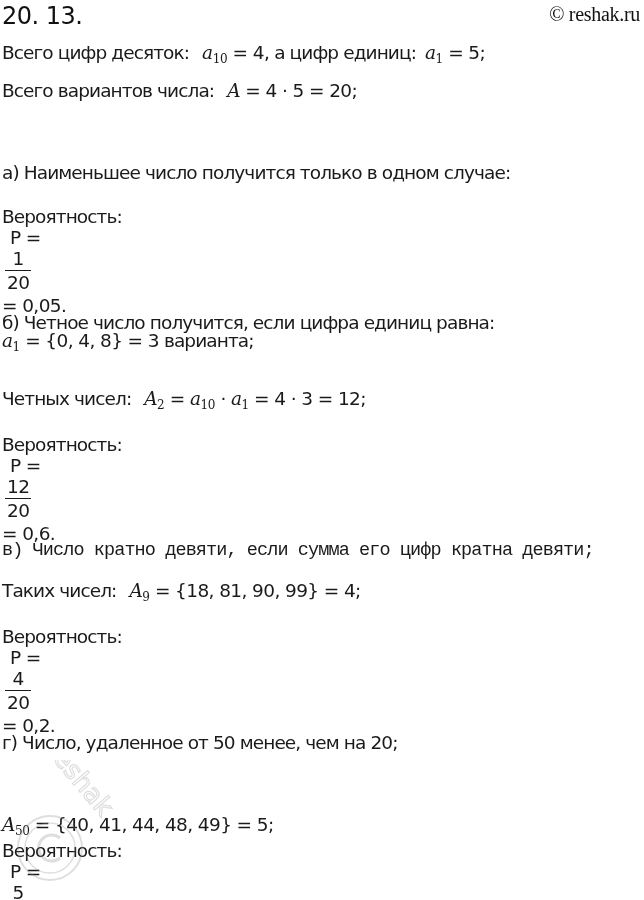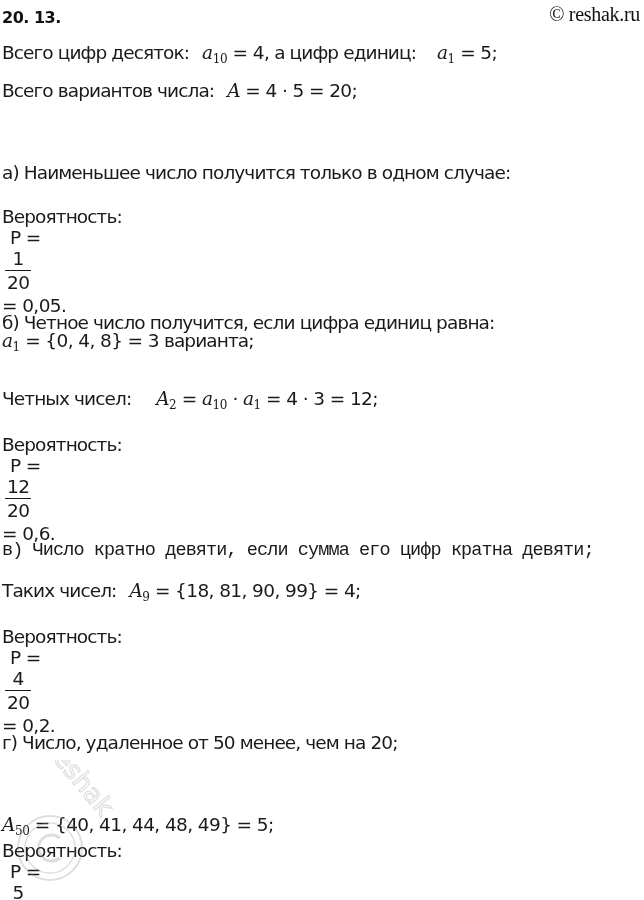--- a/index.html
+++ b/index.html
@@ -9,23 +9,23 @@
     color: #1a1a1a;
   }
   .page { position: absolute; left: 0; top: 0; width: 644px; height: 900px; }
   .line {
     position: absolute; left: 2px; white-space: nowrap;
     font-family: "DejaVu Sans", sans-serif;
     font-size: 18.5px; letter-spacing: -0.9px; color: #1a1a1a;
     transform-origin: left center;
   }
   .title {
-    position: absolute; left: 2px; top: 8px;
-    font-family: "DejaVu Sans", sans-serif; font-weight: bold;
-    font-size: 16px; letter-spacing: -0.5px; color: #111;
+    position: absolute; left: 2px; top: 2px;
+    font-family: "DejaVu Sans", sans-serif; font-weight: normal;
+    font-size: 24px; letter-spacing: -0.5px; color: #111;
   }
   .brand {
     position: absolute; right: 4px; top: 3px;
     font-family: "Liberation Serif", serif; font-size: 20px; color: #111;
     letter-spacing: -0.3px;
   }
   .m { font-family: "DejaVu Serif", serif; font-style: italic; letter-spacing: -0.5px; }
   .n { font-family: "DejaVu Sans", sans-serif; letter-spacing: -0.6px; }
   sub { font-size: 12px; vertical-align: -4px; letter-spacing: -0.3px; font-style: normal; }
   .frac {
@@ -44,21 +44,21 @@
 <body>
 
 <div class="page">
 
   <div class="title">20. 13.</div>
   <div class="brand">© reshak.ru</div>
 
   <div class="line" style="top:42px;">
     <span>Всего цифр десяток:</span>
     <span class="m" style="margin-left:8px;"><span>a</span><sub>10</sub></span><span class="n"> = 4,</span><span> а цифр единиц:</span>
-    <span class="m" style="margin-left:16px;"><span>a</span><sub>1</sub></span><span class="n"> = 5;</span>
+    <span class="m" style="margin-left:4px;"><span>a</span><sub>1</sub></span><span class="n"> = 5;</span>
   </div>
 
   <div class="line" style="top:80px;">
     <span>Всего вариантов числа:</span>
     <span class="m" style="margin-left:8px;">A</span><span class="n"> = 4 · 5 = 20;</span>
   </div>
 
   <div class="line" style="top:162px;">а) Наименьшее число получится только в одном случае:</div>
   <div class="line prob" style="top:206px;">
     <span>Вероятность:</span>
@@ -70,21 +70,21 @@
     </span>
     <span class="n">= 0,05.</span>
   </div>
 
   <div class="line" style="top:312px;">б) Четное число получится, если цифра единиц равна:</div>
   <div class="line" style="top:330px;text-align:center;">
     <span class="m"><span>a</span><sub>1</sub></span><span class="n"> = {0, 4, 8} = 3</span><span> варианта;</span>
   </div>
   <div class="line" style="top:388px;">
     <span>Четных чисел:</span>
-    <span class="m" style="margin-left:20px;"><span>A</span><sub>2</sub></span><span class="n"> = </span><span class="m"><span>a</span><sub>10</sub></span><span class="n"> · </span><span class="m"><span>a</span><sub>1</sub></span><span class="n"> = 4 · 3 = 12;</span>
+    <span class="m" style="margin-left:8px;"><span>A</span><sub>2</sub></span><span class="n"> = </span><span class="m"><span>a</span><sub>10</sub></span><span class="n"> · </span><span class="m"><span>a</span><sub>1</sub></span><span class="n"> = 4 · 3 = 12;</span>
   </div>
   <div class="line prob" style="top:434px;">
     <span>Вероятность:</span>
     <span class="n" style="margin-left:8px;">P =</span>
     <span class="frac">
       <span class="num n">12</span>
       <span class="bar"></span>
       <span class="den n">20</span>
     </span>
     <span class="n">= 0,6.</span>

